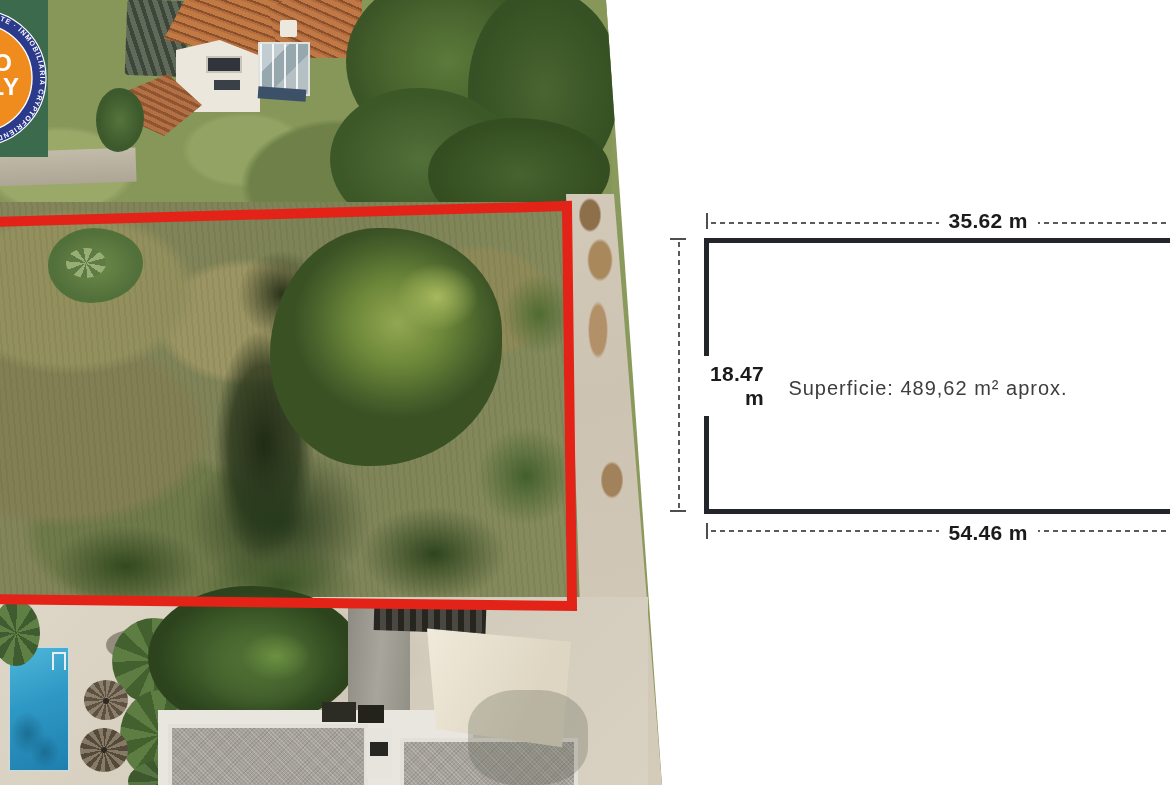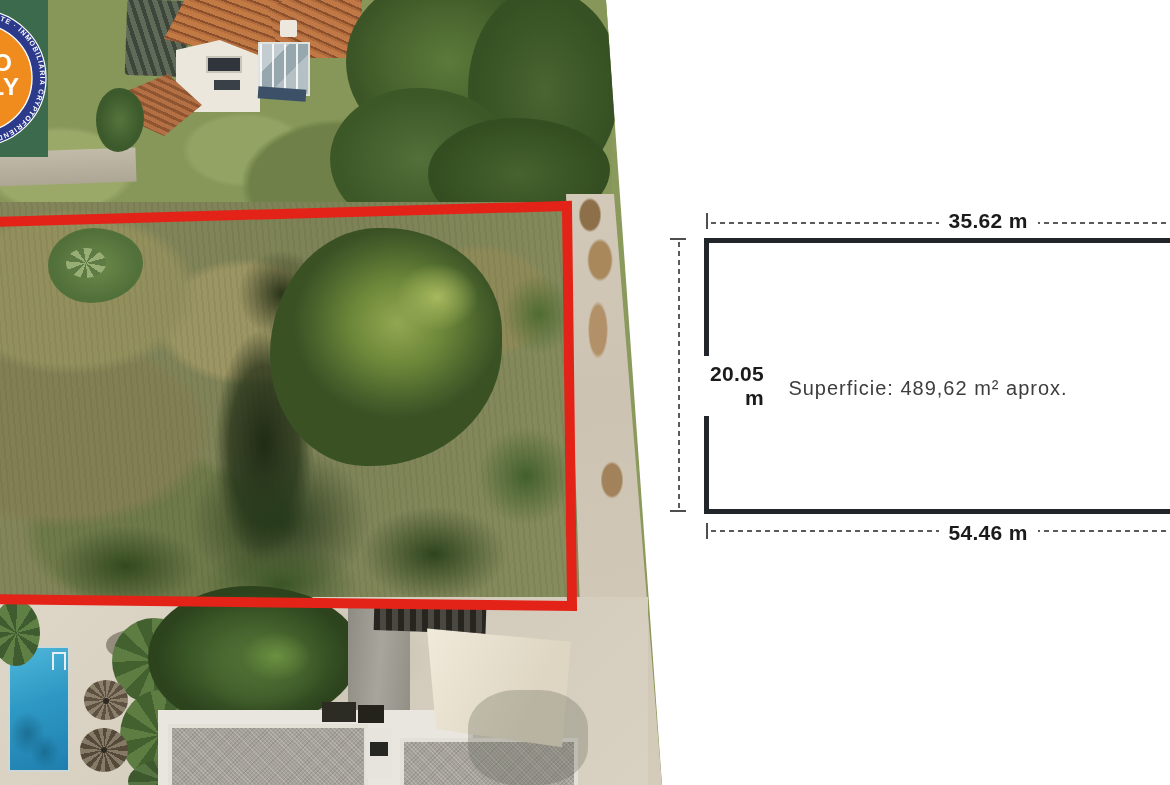--- a/index.html
+++ b/index.html
@@ -248,21 +248,21 @@
       <span class="dim-label">35.62 m</span>
     </div>
 
     <div class="plan-rect"></div>
     <div class="area-label">Superficie: 489,62 m² aprox.</div>
 
     <div class="tick tick-left-a"></div>
     <div class="tick tick-left-b"></div>
     <div class="dash-v line-left"></div>
     <div class="label-left">
-      <span class="dim-label">20.05 m</span>
+      <span class="dim-label">18.47 m</span>
     </div>
 
     <div class="tick tick-bot"></div>
     <div class="dash-h line-bot"></div>
     <div class="label-bot">
       <span class="dim-label">54.46 m</span>
     </div>
   </div>
 
 </div>

